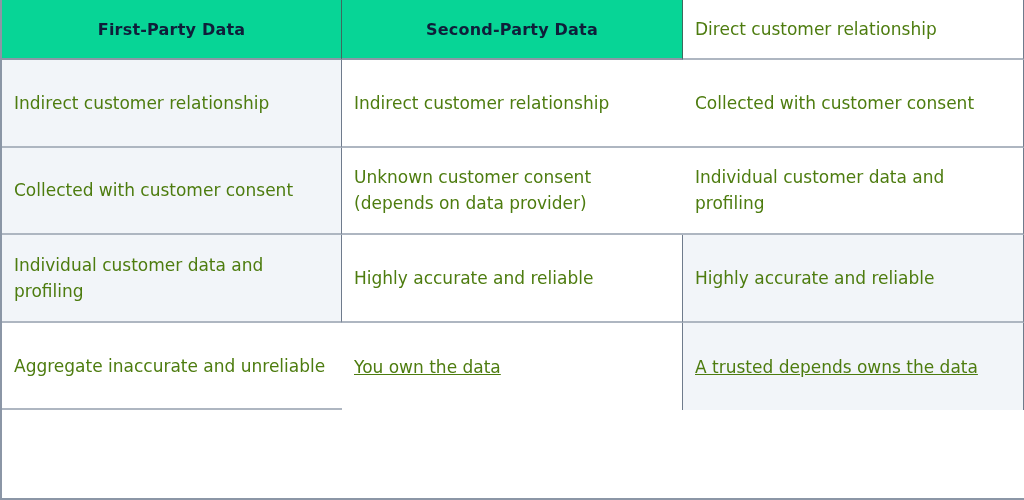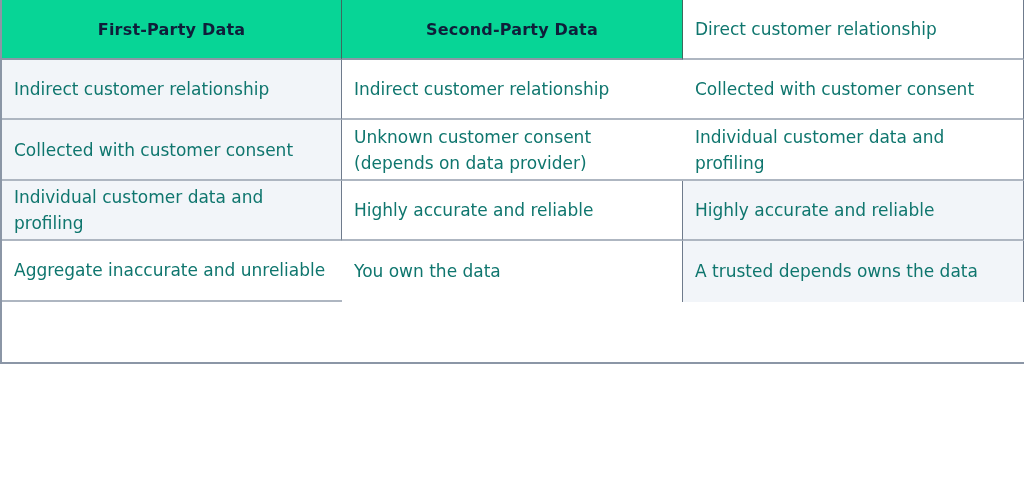--- a/index.html
+++ b/index.html
@@ -1,19 +1,19 @@
 <!DOCTYPE html>
 <html><head>
 <meta charset="utf-8">
 <style>
   html, body { margin: 0; padding: 0; background: #ffffff; }
   body { width: 1024px; height: 500px; overflow: hidden; font-family: "DejaVu Sans", sans-serif; }
   .tbl {
     position: relative;
-    width: 1024px; height: 364px;
+    width: 1024px; height: 500px;
     box-sizing: border-box;
     border-left: 2px solid #8b96a6;
     border-bottom: 2px solid #8b96a6;
     display: grid;
     grid-template-columns: 340px 341px 1fr;
     grid-template-rows: 60px repeat(5, 1fr);
   }
   .hdr {
     background: #07d596;
     color: #0f1e3a;
@@ -24,28 +24,28 @@
     border-bottom: 2px solid #8b96a6;
     letter-spacing: 0.2px;
   }
   .hdr:last-child { border-right: none; }
   .cell {
     display: flex; align-items: center;
     padding: 0 12px;
     box-sizing: border-box;
     font-size: 17px;
     line-height: 26px;
-    color: #0f766e;
+    color: #4d7c0f;
     border-right: 1px solid #6f7b8c;
     border-bottom: 2px solid #aeb6c1;
     background: #ffffff;
   }
   .cell.c2 { background: #f2f5f9; }
   .cell.c3 { border-right: none; }
-  .cell.last { border-bottom: none; }
+  .cell.last { border-bottom: none; text-decoration: underline; }
 </style>
 </head>
 <body>
 
 <div class="tbl">
   <div class="hdr">First-Party Data</div>
   <div class="hdr">Second-Party Data</div>
 
   <div class="cell c1">Direct customer relationship</div>
   <div class="cell c2">Indirect customer relationship</div>

